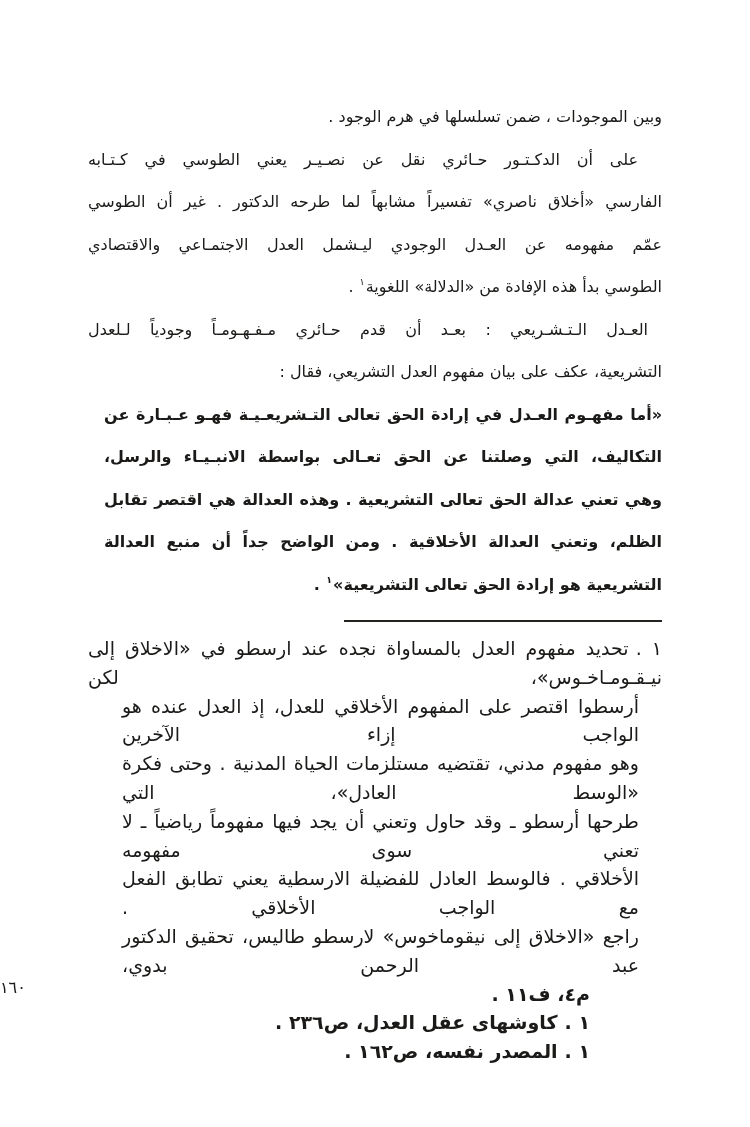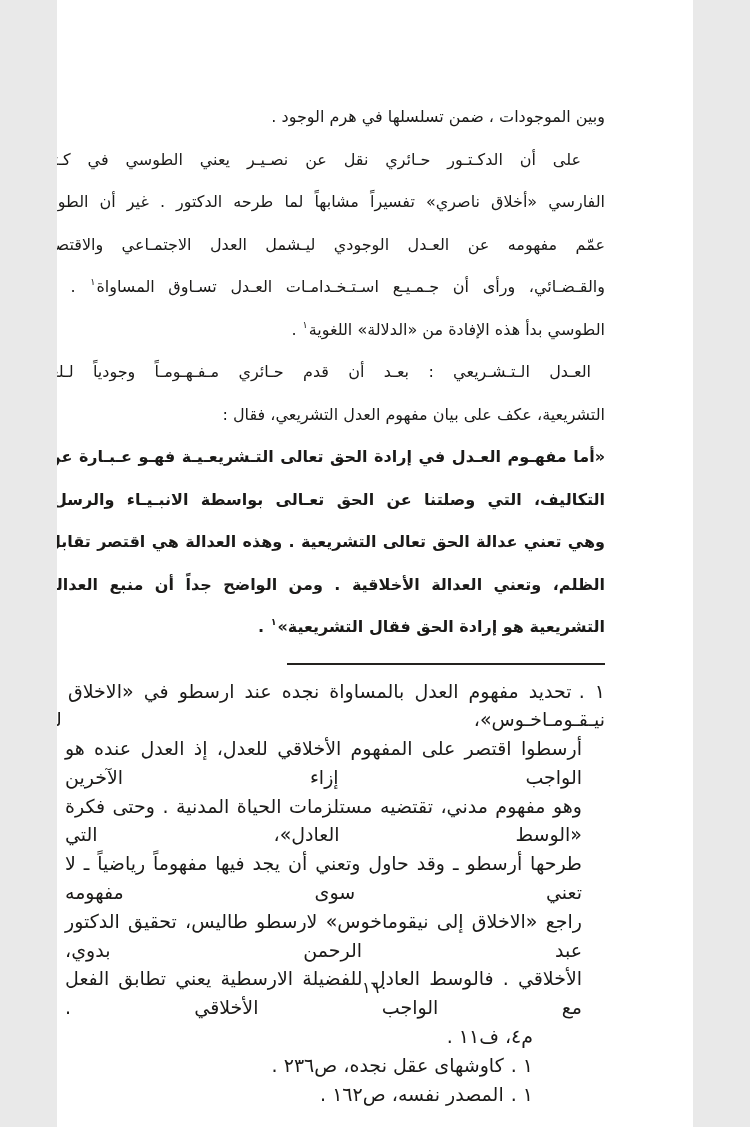--- a/index.html
+++ b/index.html
@@ -1,18 +1,18 @@
 <!DOCTYPE html>
 <html lang="ar" dir="rtl"><head>
 <meta charset="utf-8">
 <style>
   html, body { margin: 0; padding: 0; background: #e9e9e9; }
   .page {
     position: relative;
-    width: 636px; height: 1127px;
+    width: 750px; height: 1127px;
     margin: 0 auto;
     background: #ffffff;
     direction: rtl;
     font-family: "DejaVu Sans", sans-serif;
     color: #1b1a18;
     overflow: hidden;
   }
   .content { position: absolute; top: 96px; right: 88px; width: 574px; }
   p { margin: 0; padding: 0; }
 
@@ -47,68 +47,68 @@
     font-size: 19px;
     line-height: 28.8px;
     text-align: justify;
     text-align-last: justify;
     -moz-text-align-last: justify;
   }
   .fline.cont { padding-right: 23px; margin-left: 34px; }
   .fline.endf, .fline.single {
     text-align: center; text-align-last: right; -moz-text-align-last: right;
     padding-right: 72px;
+    font-weight: bold;
   }
   .fn-marker { padding-left: 7px; }
 
   .page-number {
     position: absolute; top: 978px; left: 0;
-    width: 100%; text-align: center;
+    width: 100%; text-align: left;
     font-size: 16px; letter-spacing: 1px;
   }
 </style>
 </head>
 <body>
 
 <div class="page">
   <div class="content">
 
     <p class="bline end">وبين الموجودات ، ضمن تسلسلها في هرم الوجود .</p>
 
     <p class="bline ind24">على أن الدكـتـور حـائري نقل عن نصـيـر يعني الطوسي في كـتـابه</p>
     <p class="bline">الفارسي «أخلاق ناصري» تفسيراً مشابهاً لما طرحه الدكتور . غير أن الطوسي</p>
     <p class="bline">عمّم مفهومه عن العـدل الوجودي ليـشمل العدل الاجتمـاعي والاقتصادي</p>
-    <p class="bline"><span>والقـضـائي، ورأى أن جـمـيـع اسـتـخـدامـات العـدل تسـاوق المساواة</span><sup class="ref">١</sup><span> . لكن</span></p>
     <p class="bline end"><span>الطوسي بدأ هذه الإفادة من «الدلالة» اللغوية</span><sup class="ref">١</sup><span> .</span></p>
 
     <p class="bline ind14">العـدل الـتـشـريعي : بعـد أن قدم حـائري مـفـهـومـاً وجودياً لـلعدل</p>
     <p class="bline end">التشريعية، عكف على بيان مفهوم العدل التشريعي، فقال :</p>
 
     <p class="bline quote">«أما مفهـوم العـدل في إرادة الحق تعالى التـشريعـيـة فهـو عـبـارة عن</p>
     <p class="bline quote">التكاليف، التي وصلتنا عن الحق تعـالى بواسطة الانبـيـاء والرسل،</p>
     <p class="bline quote">وهي تعني عدالة الحق تعالى التشريعية . وهذه العدالة هي اقتصر تقابل</p>
     <p class="bline quote">الظلم، وتعني العدالة الأخلاقية . ومن الواضح جداً أن منبع العدالة</p>
-    <p class="bline quote end"><span>التشريعية هو إرادة الحق فقال التشريعية»</span><sup class="ref">١</sup><span> .</span></p>
+    <p class="bline quote end"><span>التشريعية هو إرادة الحق تعالى التشريعية»</span><sup class="ref">١</sup><span> .</span></p>
 
     <div class="fn-sep"></div>
 
     <div class="footnotes">
 
       <div class="footnote">
         <p class="fline"><span class="fn-marker">١ .</span><span>تحديد مفهوم العدل بالمساواة نجده عند ارسطو في «الاخلاق إلى نيـقـومـاخـوس»، لكن</span></p>
         <p class="fline cont">أرسطوا اقتصر على المفهوم الأخلاقي للعدل، إذ العدل عنده هو الواجب إزاء الآخرين</p>
         <p class="fline cont">وهو مفهوم مدني، تقتضيه مستلزمات الحياة المدنية . وحتى فكرة «الوسط العادل»، التي</p>
         <p class="fline cont">طرحها أرسطو ـ وقد حاول وتعني أن يجد فيها مفهوماً رياضياً ـ لا تعني سوى مفهومه</p>
+        <p class="fline cont">الأخلاقي . فالوسط العادل للفضيلة الارسطية يعني تطابق الفعل مع الواجب الأخلاقي .</p>
         <p class="fline cont">راجع «الاخلاق إلى نيقوماخوس» لارسطو طاليس، تحقيق الدكتور عبد الرحمن بدوي،</p>
-        <p class="fline cont">الأخلاقي . فالوسط العادل للفضيلة الارسطية يعني تطابق الفعل مع الواجب الأخلاقي .</p>
         <p class="fline endf">م٤، ف١١ .</p>
       </div>
 
       <div class="footnote">
-        <p class="fline single"><span class="fn-marker">١ .</span><span>كاوشهاى عقل نجده، ص٢٣٦ .</span></p>
+        <p class="fline single"><span class="fn-marker">١ .</span><span>كاوشهاى عقل العدل، ص٢٣٦ .</span></p>
       </div>
 
       <div class="footnote">
         <p class="fline single"><span class="fn-marker">١ .</span><span>المصدر نفسه، ص١٦٢ .</span></p>
       </div>
 
     </div>
   </div>
 
   <div class="page-number">١٦٠</div>

